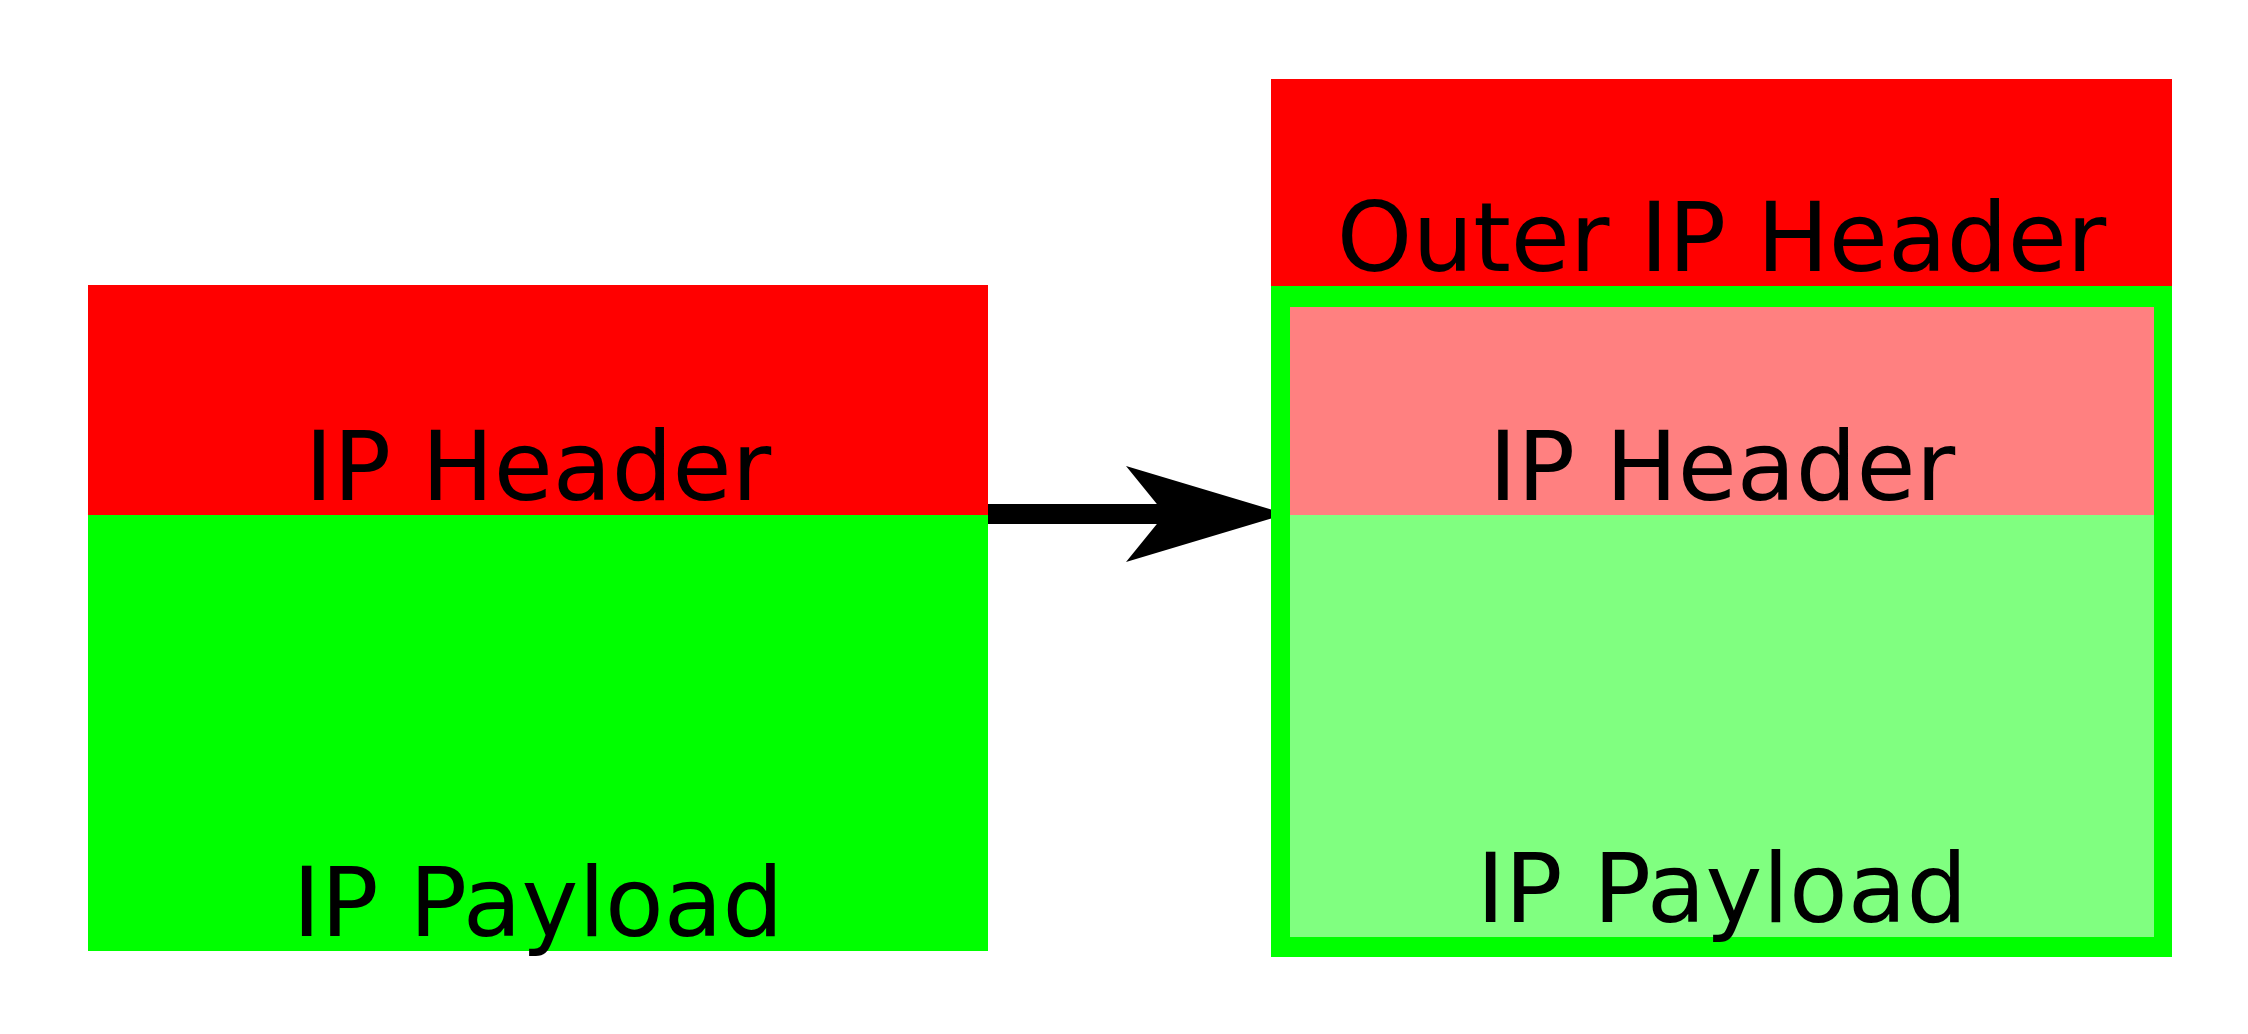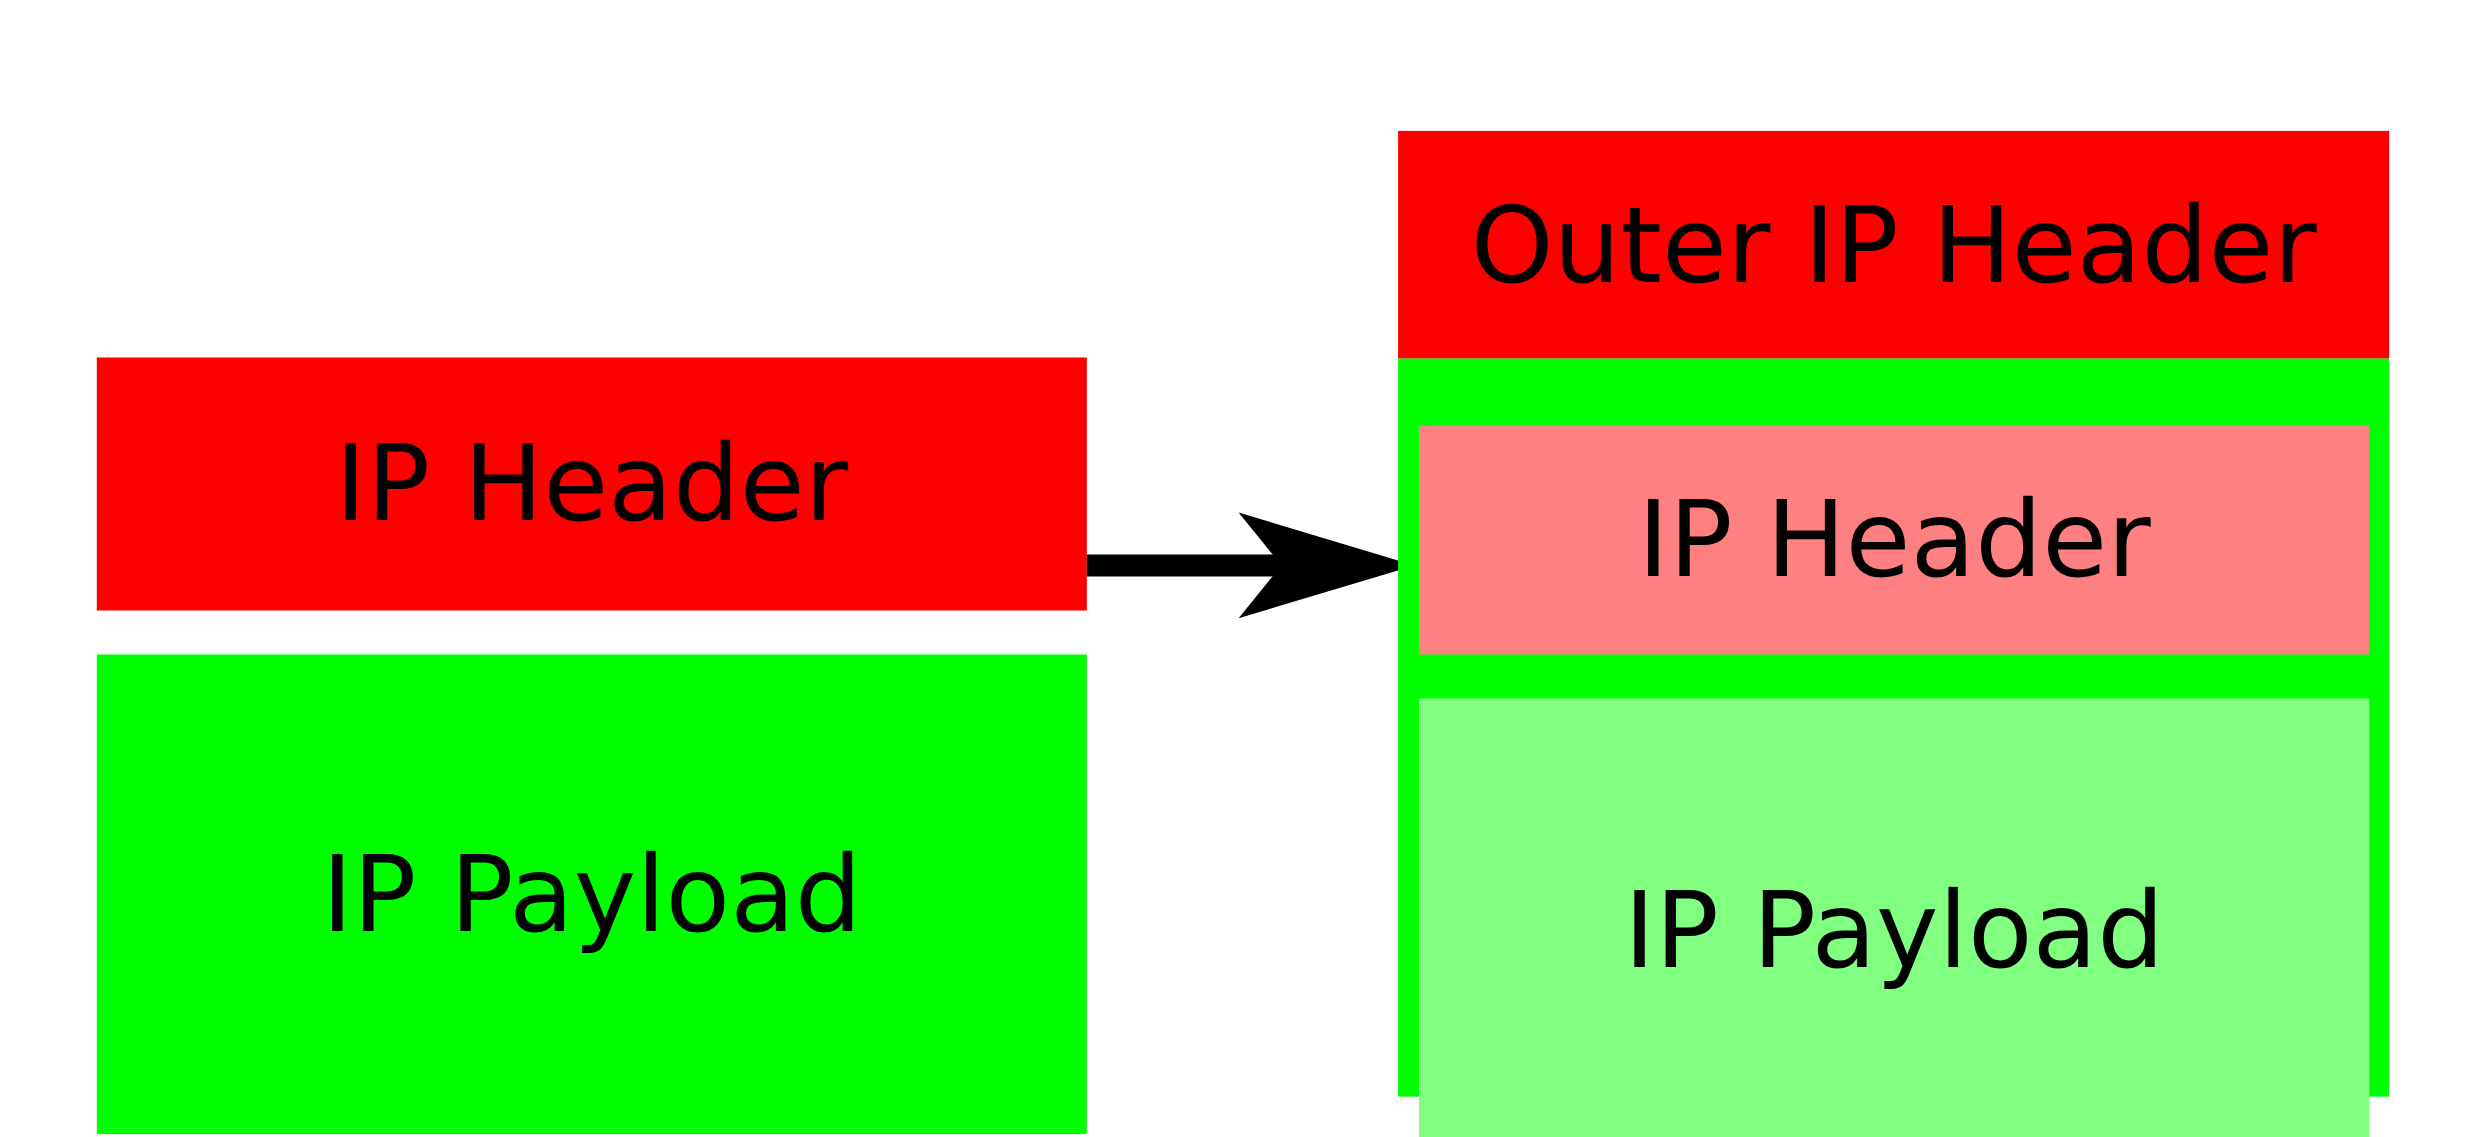--- a/index.html
+++ b/index.html
@@ -15,28 +15,27 @@
     overflow: hidden;
     font-family: "DejaVu Sans", "Liberation Sans", sans-serif;
   }
   .packet {
     position: absolute;
     display: flex;
     flex-direction: column;
   }
   .section {
     display: flex;
-    align-items: center;
+    align-items: flex-end;
     justify-content: center;
     font-size: 96px;
     line-height: 1;
     color: #000000;
     flex: 0 0 auto;
     box-sizing: border-box;
-    margin-top: 40px;
   }
   
   .packet-left {
     left: 88px;
     top: 285px;
     width: 900px;
     height: 666px;
   }
   .packet-left .sec-header  { height: 230px; }
   .packet-left .sec-payload { height: 436px; }

